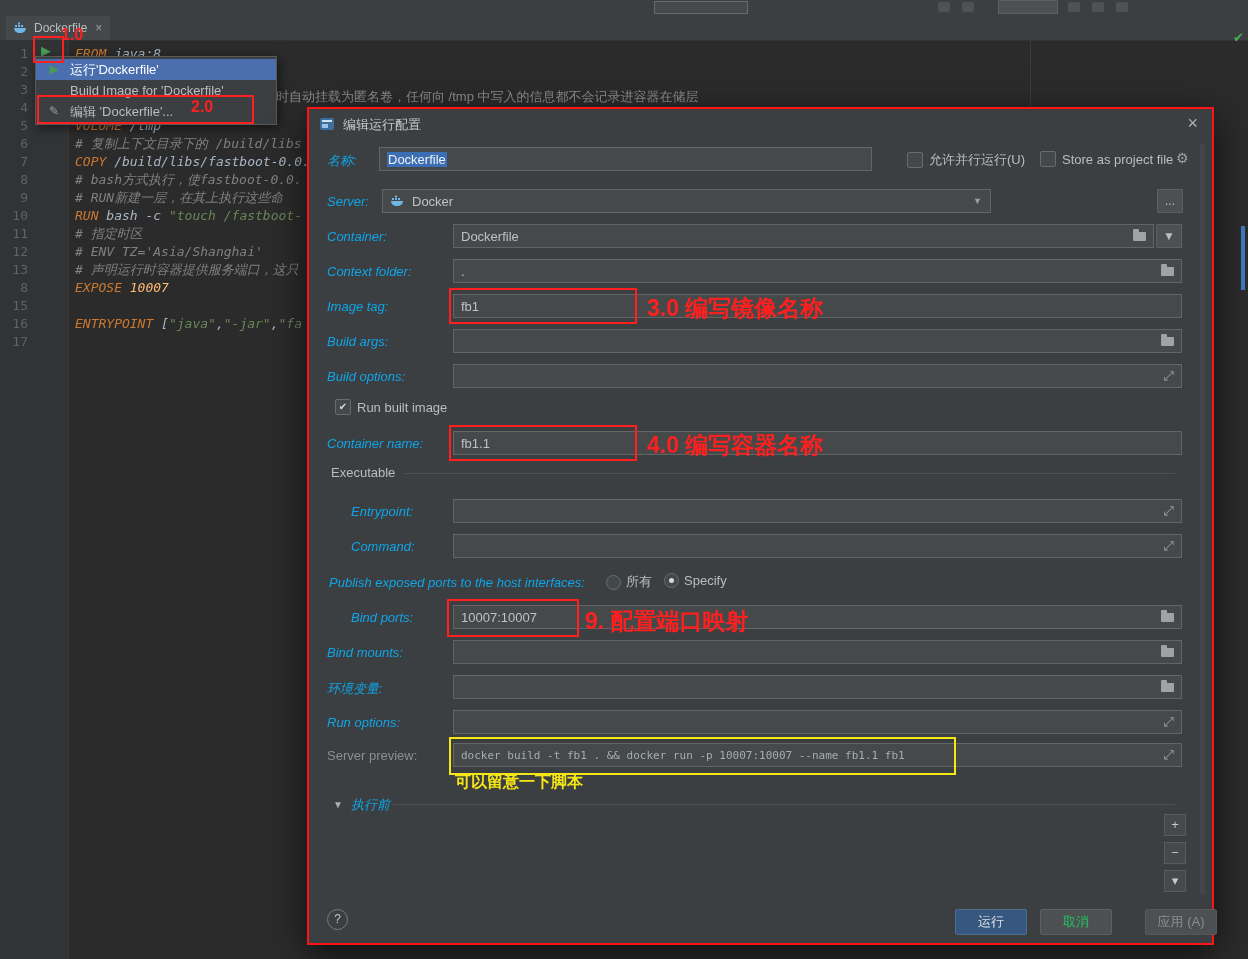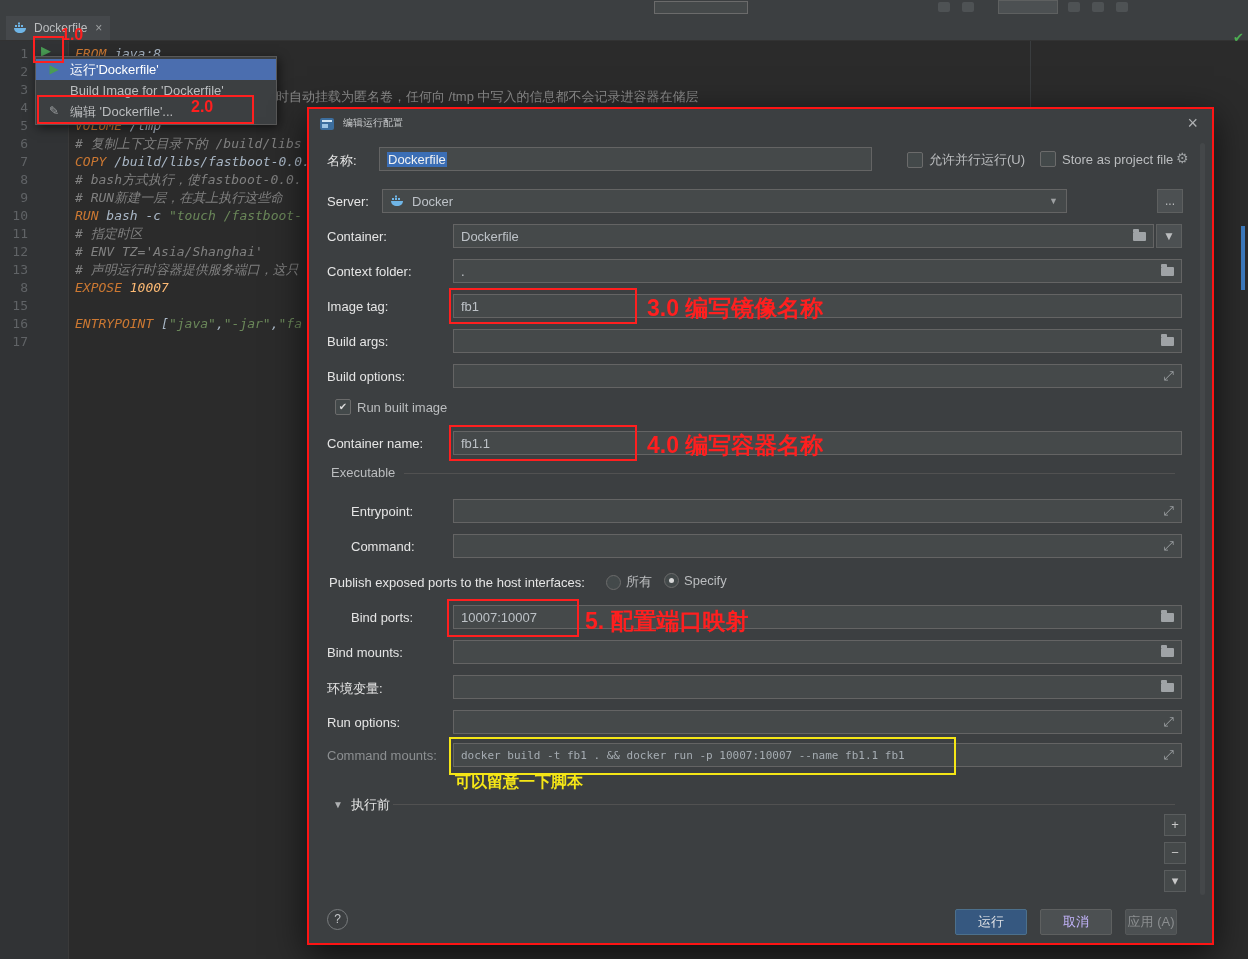--- a/index.html
+++ b/index.html
@@ -43,24 +43,24 @@
   .anno-label{position:absolute;color:#ff1f1f;font-weight:700;font-size:16px;z-index:30;white-space:nowrap;}
   .anno-label.big{font-size:23px;}
   .anno-yellow-box{position:absolute;border:2px solid #f5e616;z-index:30;pointer-events:none;}
   .anno-yellow{position:absolute;color:#f5e616;font-weight:700;font-size:16px;z-index:30;white-space:nowrap;}
 
   
   .dialog{position:absolute;left:307px;top:107px;width:903px;height:834px;background:#3c3f41;
           border:2px solid #fe1414;box-shadow:0 10px 34px rgba(0,0,0,.65);z-index:10;}
   .dlg-titlebar{position:absolute;left:0;top:0;right:0;height:30px;}
   .dlg-icon{position:absolute;left:10px;top:7px;width:16px;height:16px;}
-  .dlg-title{position:absolute;left:34px;top:7px;color:#c8cacc;font-size:10px;}
+  .dlg-title{position:absolute;left:34px;top:7px;color:#c8cacc;font-size:13px;}
   .dlg-close{position:absolute;right:14px;top:4px;font-size:18px;color:#aeb0b2;cursor:pointer;}
 
-  .lbl{position:absolute;color:#e5e5e5;white-space:nowrap;}
+  .lbl{position:absolute;color:#0ea5e9;white-space:nowrap;font-style:italic;}
   .lbl-dim{position:absolute;color:#8c8f91;white-space:nowrap;}
   .fld{position:absolute;height:24px;background:#45494a;border:1px solid #646464;display:flex;align-items:center;
        padding:0 7px;color:#bdc2c7;box-sizing:border-box;}
   .fld .val{flex:0 1 auto;overflow:hidden;white-space:nowrap;}
   .sel{background:#3b6eb5;color:#f2f2f2;padding:0 1px;}
   .icon-folder{margin-left:auto;width:13px;height:9px;background:#9fa3a6;border-radius:1px;position:relative;flex:none;}
   .icon-folder::before{content:"";position:absolute;top:-3px;left:0;width:6px;height:3px;background:#9fa3a6;border-radius:1px 1px 0 0;}
   .exp{margin-left:auto;color:#9fa3a6;font-size:13px;flex:none;}
   .mono-val{font-family:"DejaVu Sans Mono",monospace;font-size:11px;color:#a6adb3;}
 
@@ -86,21 +86,21 @@
   .task-panel{position:absolute;background:#383b3d;border:1px solid #333638;box-sizing:border-box;}
   .no-tasks{position:absolute;left:0;right:0;top:40px;text-align:center;color:#8c8c8c;}
   .mini-btn{position:absolute;width:22px;height:22px;background:#45494a;border:1px solid #5a5d5e;box-sizing:border-box;
             text-align:center;line-height:20px;color:#c8c8c8;font-size:13px;cursor:pointer;}
 
   .help-btn{position:absolute;width:21px;height:21px;border:1.5px solid #787b7d;border-radius:50%;box-sizing:border-box;
             text-align:center;line-height:18px;color:#c3c5c7;font-size:12px;cursor:pointer;}
   .btn{position:absolute;height:26px;border-radius:2px;text-align:center;line-height:24px;font-size:13px;
        box-sizing:border-box;cursor:pointer;}
   .btn-run{background:#365880;border:1px solid #4c708c;color:#dfe1e5;}
-  .btn-cancel{background:#4c5052;border:1px solid #5e6060;color:#c4b5fd;}
+  .btn-cancel{background:#4c5052;border:1px solid #5e6060;color:#22c55e;}
   .btn-apply{background:#4c5052;border:1px solid #56595a;color:#8b8e90;}
   .dlg-scroll{position:absolute;left:891px;top:34px;width:5px;height:752px;background:#4b4e50;border-radius:3px;opacity:.55;}
 
   
   .ok-check{position:absolute;left:1233px;top:30px;color:#4daf52;font-size:13px;z-index:2;}
   .stripe-blue{position:absolute;left:1241px;top:226px;width:4px;height:64px;background:#3d7bbf;z-index:2;}
 </style>
 </head>
 <body>
 
@@ -187,21 +187,21 @@
       <span class="cb"></span>
       <span>允许并行运行(U)</span>
     </label>
     <label class="cb-row" style="left:731px;top:42px">
       <span class="cb"></span>
       <span>Store as project file</span>
     </label>
     <span class="gear" style="left:867px;top:41px">⚙</span>
 
     <span class="lbl" style="left:18px;top:85px">Server:</span>
-    <div class="combo" style="left:73px;top:80px;width:685px">
+    <div class="combo" style="left:73px;top:80px;width:609px">
       <svg width="14" height="12" viewBox="0 0 14 12">
           <rect x="1" y="3" width="2" height="2" fill="#6fb5e6"></rect>
           <rect x="4" y="3" width="2" height="2" fill="#6fb5e6"></rect>
           <rect x="7" y="3" width="2" height="2" fill="#6fb5e6"></rect>
           <rect x="4" y="0.5" width="2" height="2" fill="#6fb5e6"></rect>
           <path d="M0 6h12c0 3-2.5 5-6 5S0 9 0 6z" fill="#6fb5e6"></path>
         </svg>
       <span>Docker</span>
       <span class="combo-arrow">▼</span>
     </div>
@@ -271,57 +271,57 @@
       <span class="radio checked"></span>
       <span>Specify</span>
     </label>
 
     <span class="lbl" style="left:42px;top:501px">Bind ports:</span>
     <div class="fld" style="left:144px;top:496px;width:729px">
       <span class="val">10007:10007</span>
       <span class="icon-folder"></span>
     </div>
     <div class="anno-box" style="left:138px;top:490px;width:128px;height:34px"></div>
-    <span class="anno-label big" style="left:276px;top:497px">5. 配置端口映射</span>
+    <span class="anno-label big" style="left:276px;top:497px">9. 配置端口映射</span>
 
     <span class="lbl" style="left:18px;top:536px">Bind mounts:</span>
     <div class="fld" style="left:144px;top:531px;width:729px">
       <span class="icon-folder"></span>
     </div>
 
     <span class="lbl" style="left:18px;top:571px">环境变量:</span>
     <div class="fld" style="left:144px;top:566px;width:729px">
       <span class="icon-folder"></span>
     </div>
 
     <span class="lbl" style="left:18px;top:606px">Run options:</span>
     <div class="fld" style="left:144px;top:601px;width:729px">
       <span class="exp">⤢</span>
     </div>
 
-    <span class="lbl-dim" style="left:18px;top:639px">Command mounts:</span>
+    <span class="lbl-dim" style="left:18px;top:639px">Server preview:</span>
     <div class="fld" style="left:144px;top:634px;width:729px">
       <span class="val mono-val">docker build -t fb1 . &amp;&amp; docker run -p 10007:10007 --name fb1.1 fb1</span>
       <span class="exp">⤢</span>
     </div>
     <div class="anno-yellow-box" style="left:140px;top:628px;width:503px;height:34px"></div>
     <span class="anno-yellow" style="left:146px;top:663px">可以留意一下脚本</span>
 
     <span class="tri" style="left:24px;top:690px">▼</span>
     <span class="lbl" style="left:42px;top:687px">执行前</span>
     <div class="sec-line" style="left:84px;top:695px;width:782px"></div>
 
     <div class="mini-btn" style="left:855px;top:705px">+</div>
     <div class="mini-btn" style="left:855px;top:733px">−</div>
     <div class="mini-btn" style="left:855px;top:761px">▾</div>
 
     <div class="help-btn" style="left:18px;top:800px">?</div>
     <div class="btn btn-run" style="left:646px;top:800px;width:72px">运行</div>
     <div class="btn btn-cancel" style="left:731px;top:800px;width:72px">取消</div>
-    <div class="btn btn-apply" style="left:816px;top:800px;width:52px">应用 (A)</div>
+    <div class="btn btn-apply" style="left:836px;top:800px;width:72px">应用 (A)</div>
 
     <div class="dlg-scroll"></div>
   </div>
 
   <span class="ok-check">✔</span>
   <div class="stripe-blue"></div>
 
 </div>
 
 </body></html>

